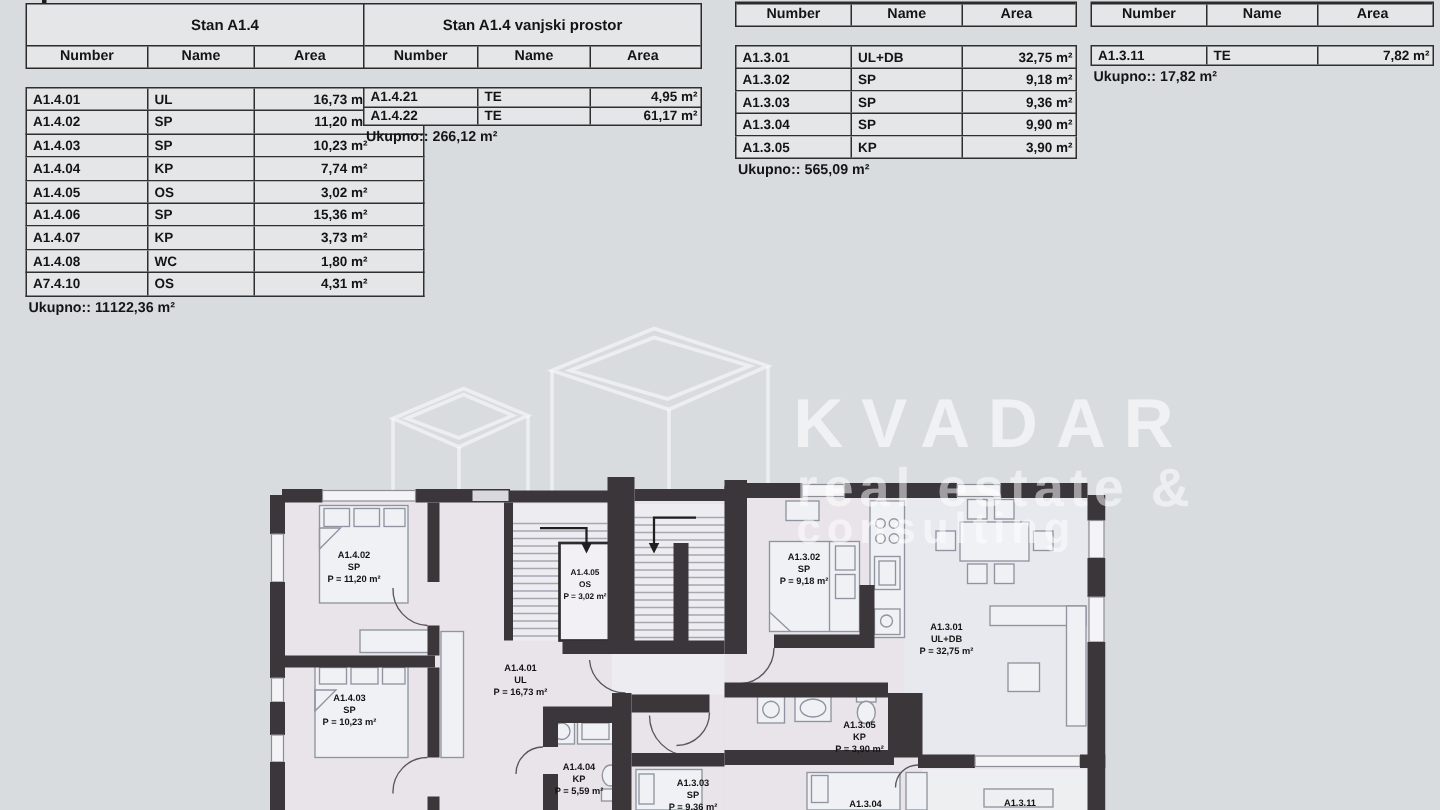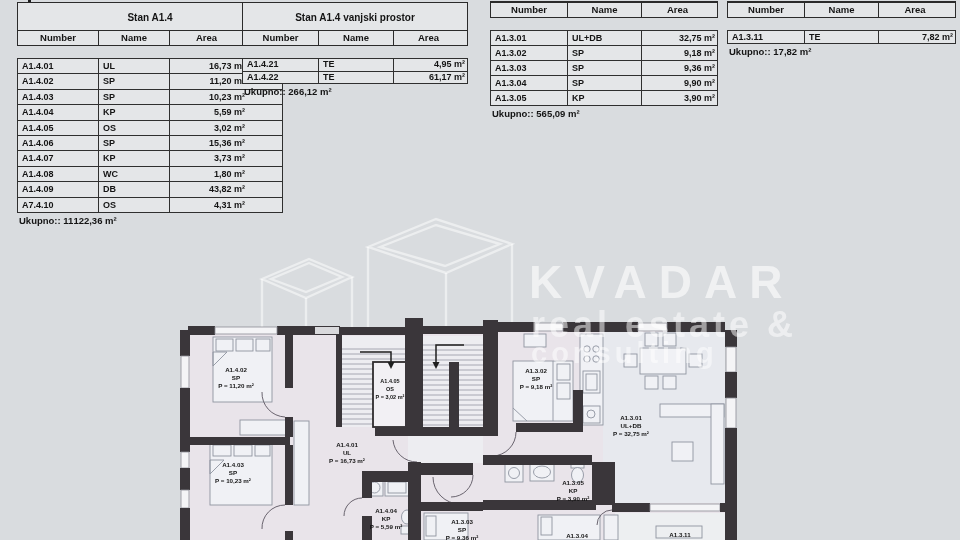--- a/index.html
+++ b/index.html
@@ -83,46 +83,41 @@
         <div class="td area c3">11,20 m²</div>
       </div>
     <div class="trow">
         <div class="td num c1">A1.4.03</div>
         <div class="td nam c2">SP</div>
         <div class="td area c3">10,23 m²</div>
       </div>
     <div class="trow">
         <div class="td num c1">A1.4.04</div>
         <div class="td nam c2">KP</div>
-        <div class="td area c3">5,59 m²</div>
+        <div class="td area c3">7,74 m²</div>
       </div>
     <div class="trow">
         <div class="td num c1">A1.4.05</div>
         <div class="td nam c2">OS</div>
         <div class="td area c3">3,02 m²</div>
       </div>
     <div class="trow">
         <div class="td num c1">A1.4.06</div>
         <div class="td nam c2">SP</div>
         <div class="td area c3">15,36 m²</div>
       </div>
     <div class="trow">
         <div class="td num c1">A1.4.07</div>
         <div class="td nam c2">KP</div>
         <div class="td area c3">3,73 m²</div>
       </div>
     <div class="trow">
         <div class="td num c1">A1.4.08</div>
         <div class="td nam c2">WC</div>
         <div class="td area c3">1,80 m²</div>
-      </div>
-    <div class="trow">
-        <div class="td num c1">A1.4.09</div>
-        <div class="td nam c2">DB</div>
-        <div class="td area c3">43,82 m²</div>
       </div>
     <div class="trow">
         <div class="td num c1">A7.4.10</div>
         <div class="td nam c2">OS</div>
         <div class="td area c3">4,31 m²</div>
       </div>
   </div>
   <div class="ttotal">
     <span>Ukupno:: 11</span>
     <span>122,36 m²</span>

